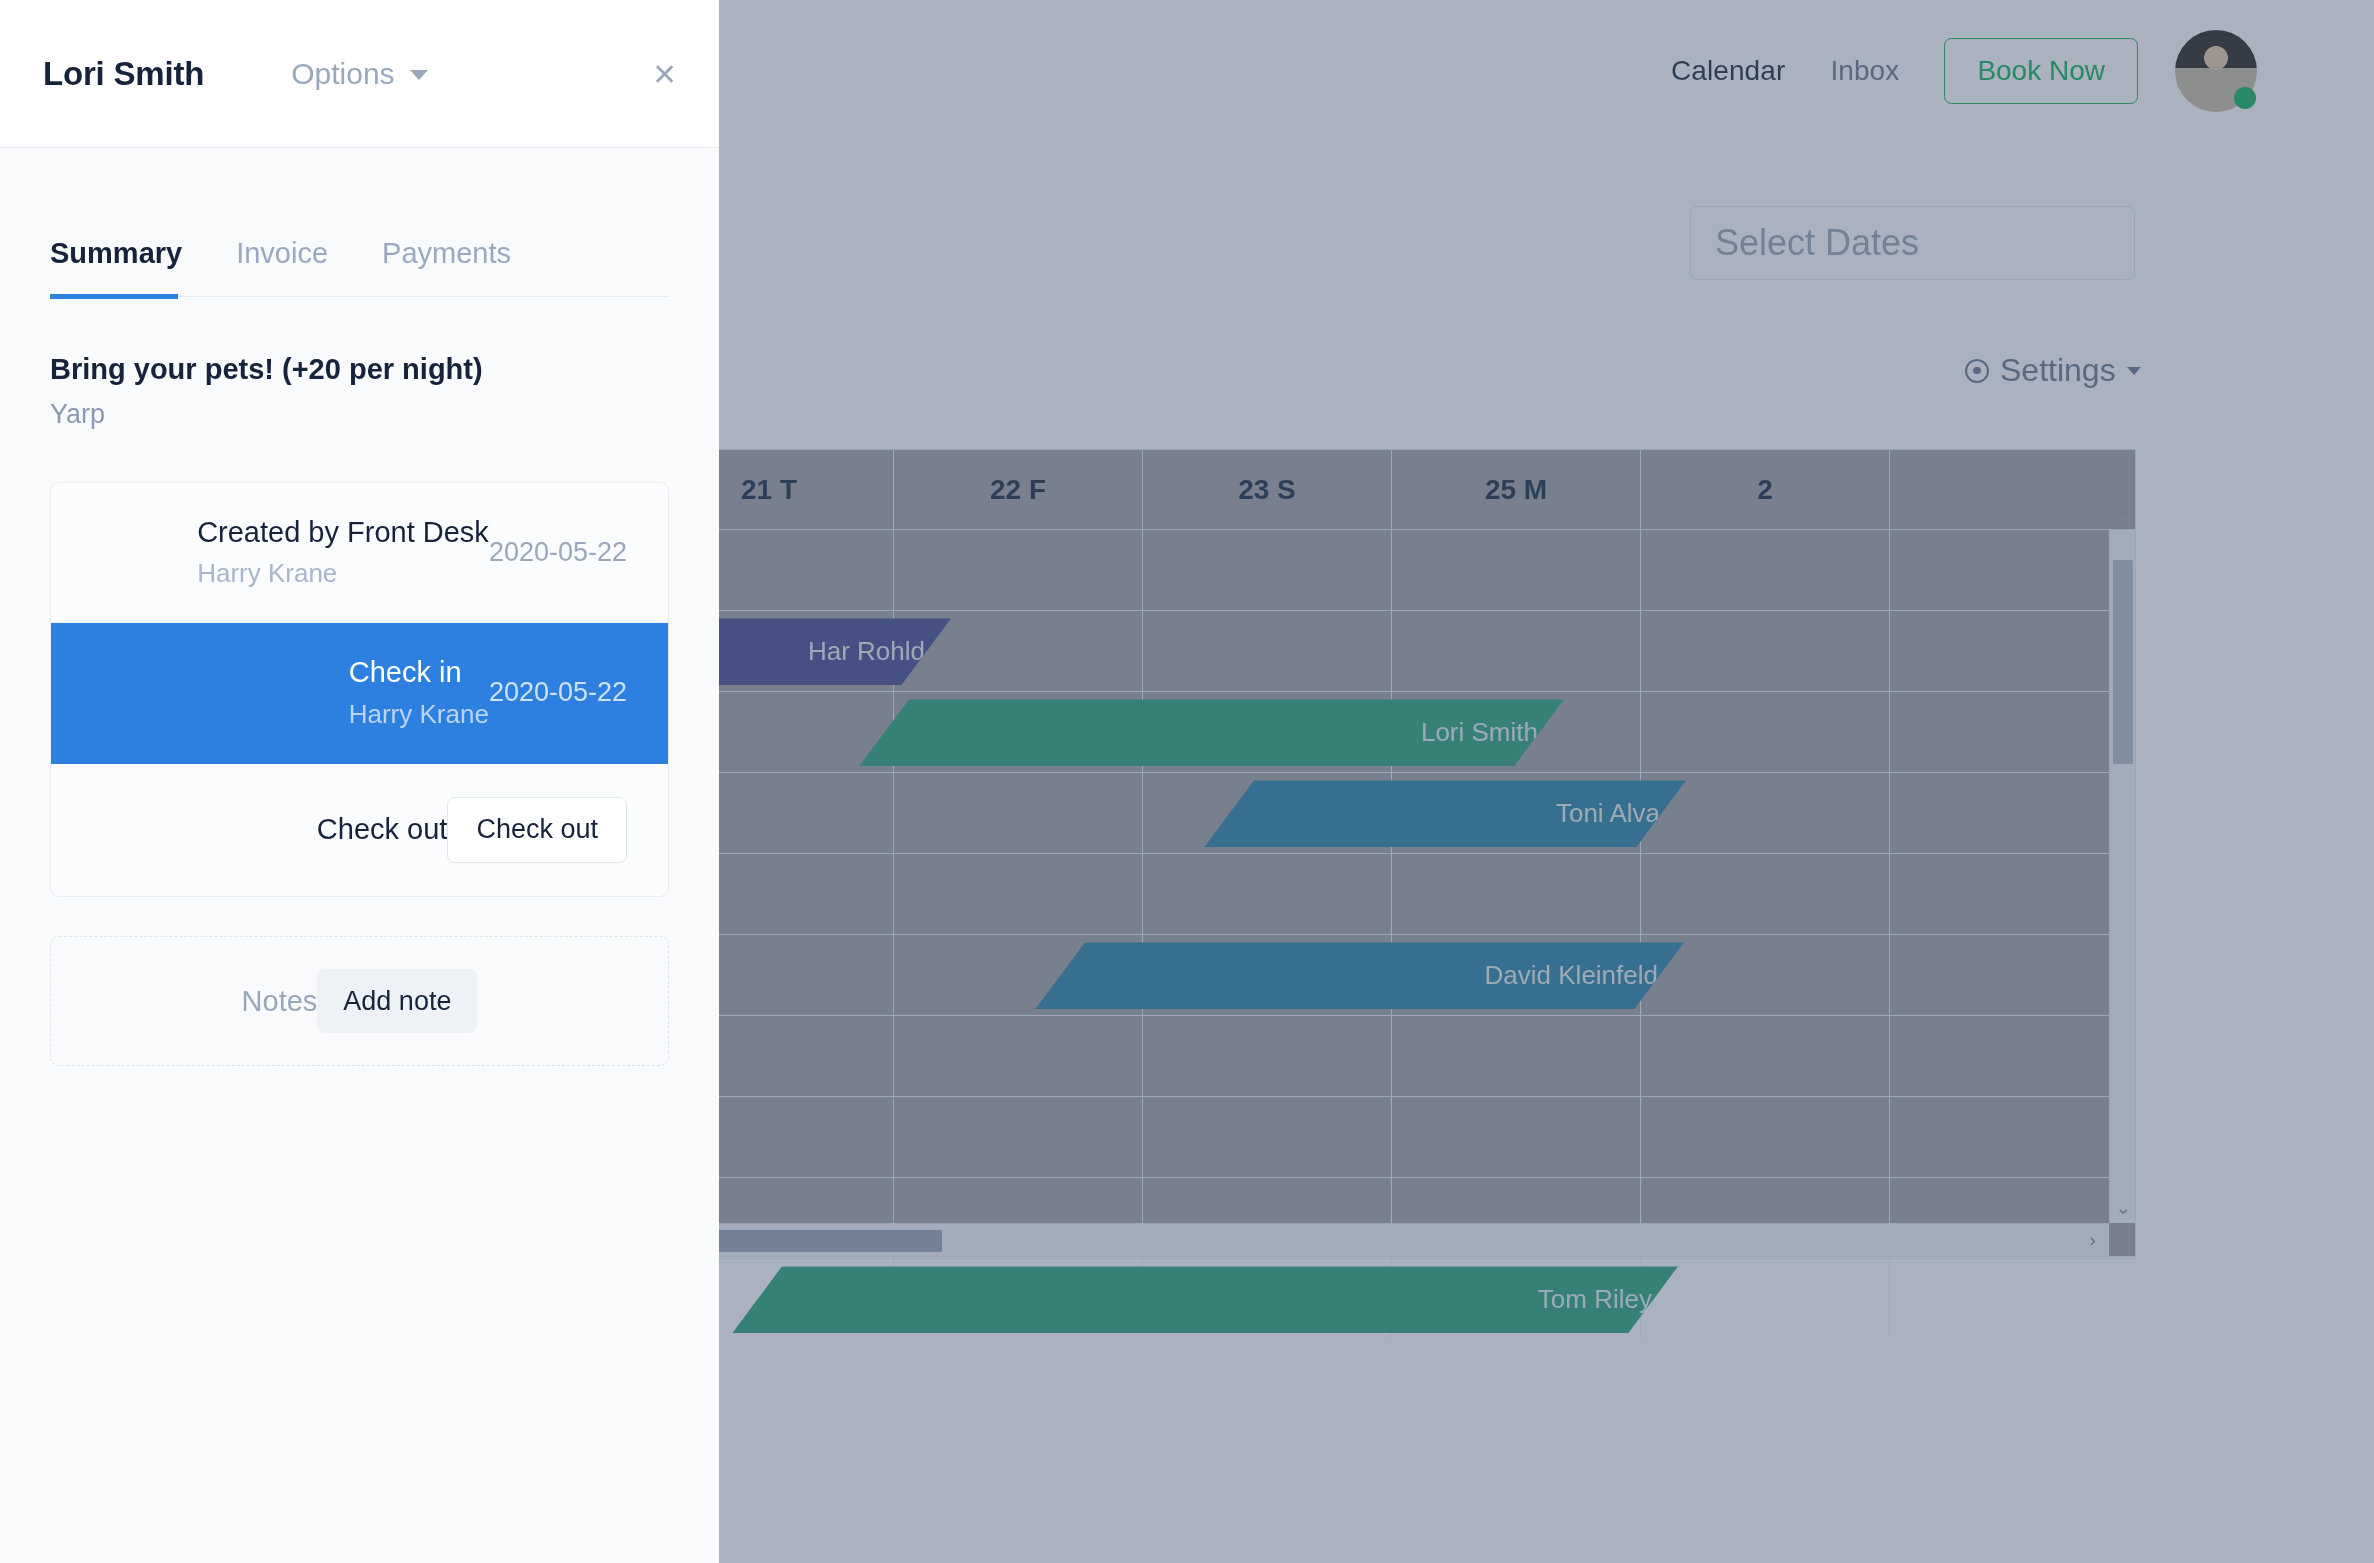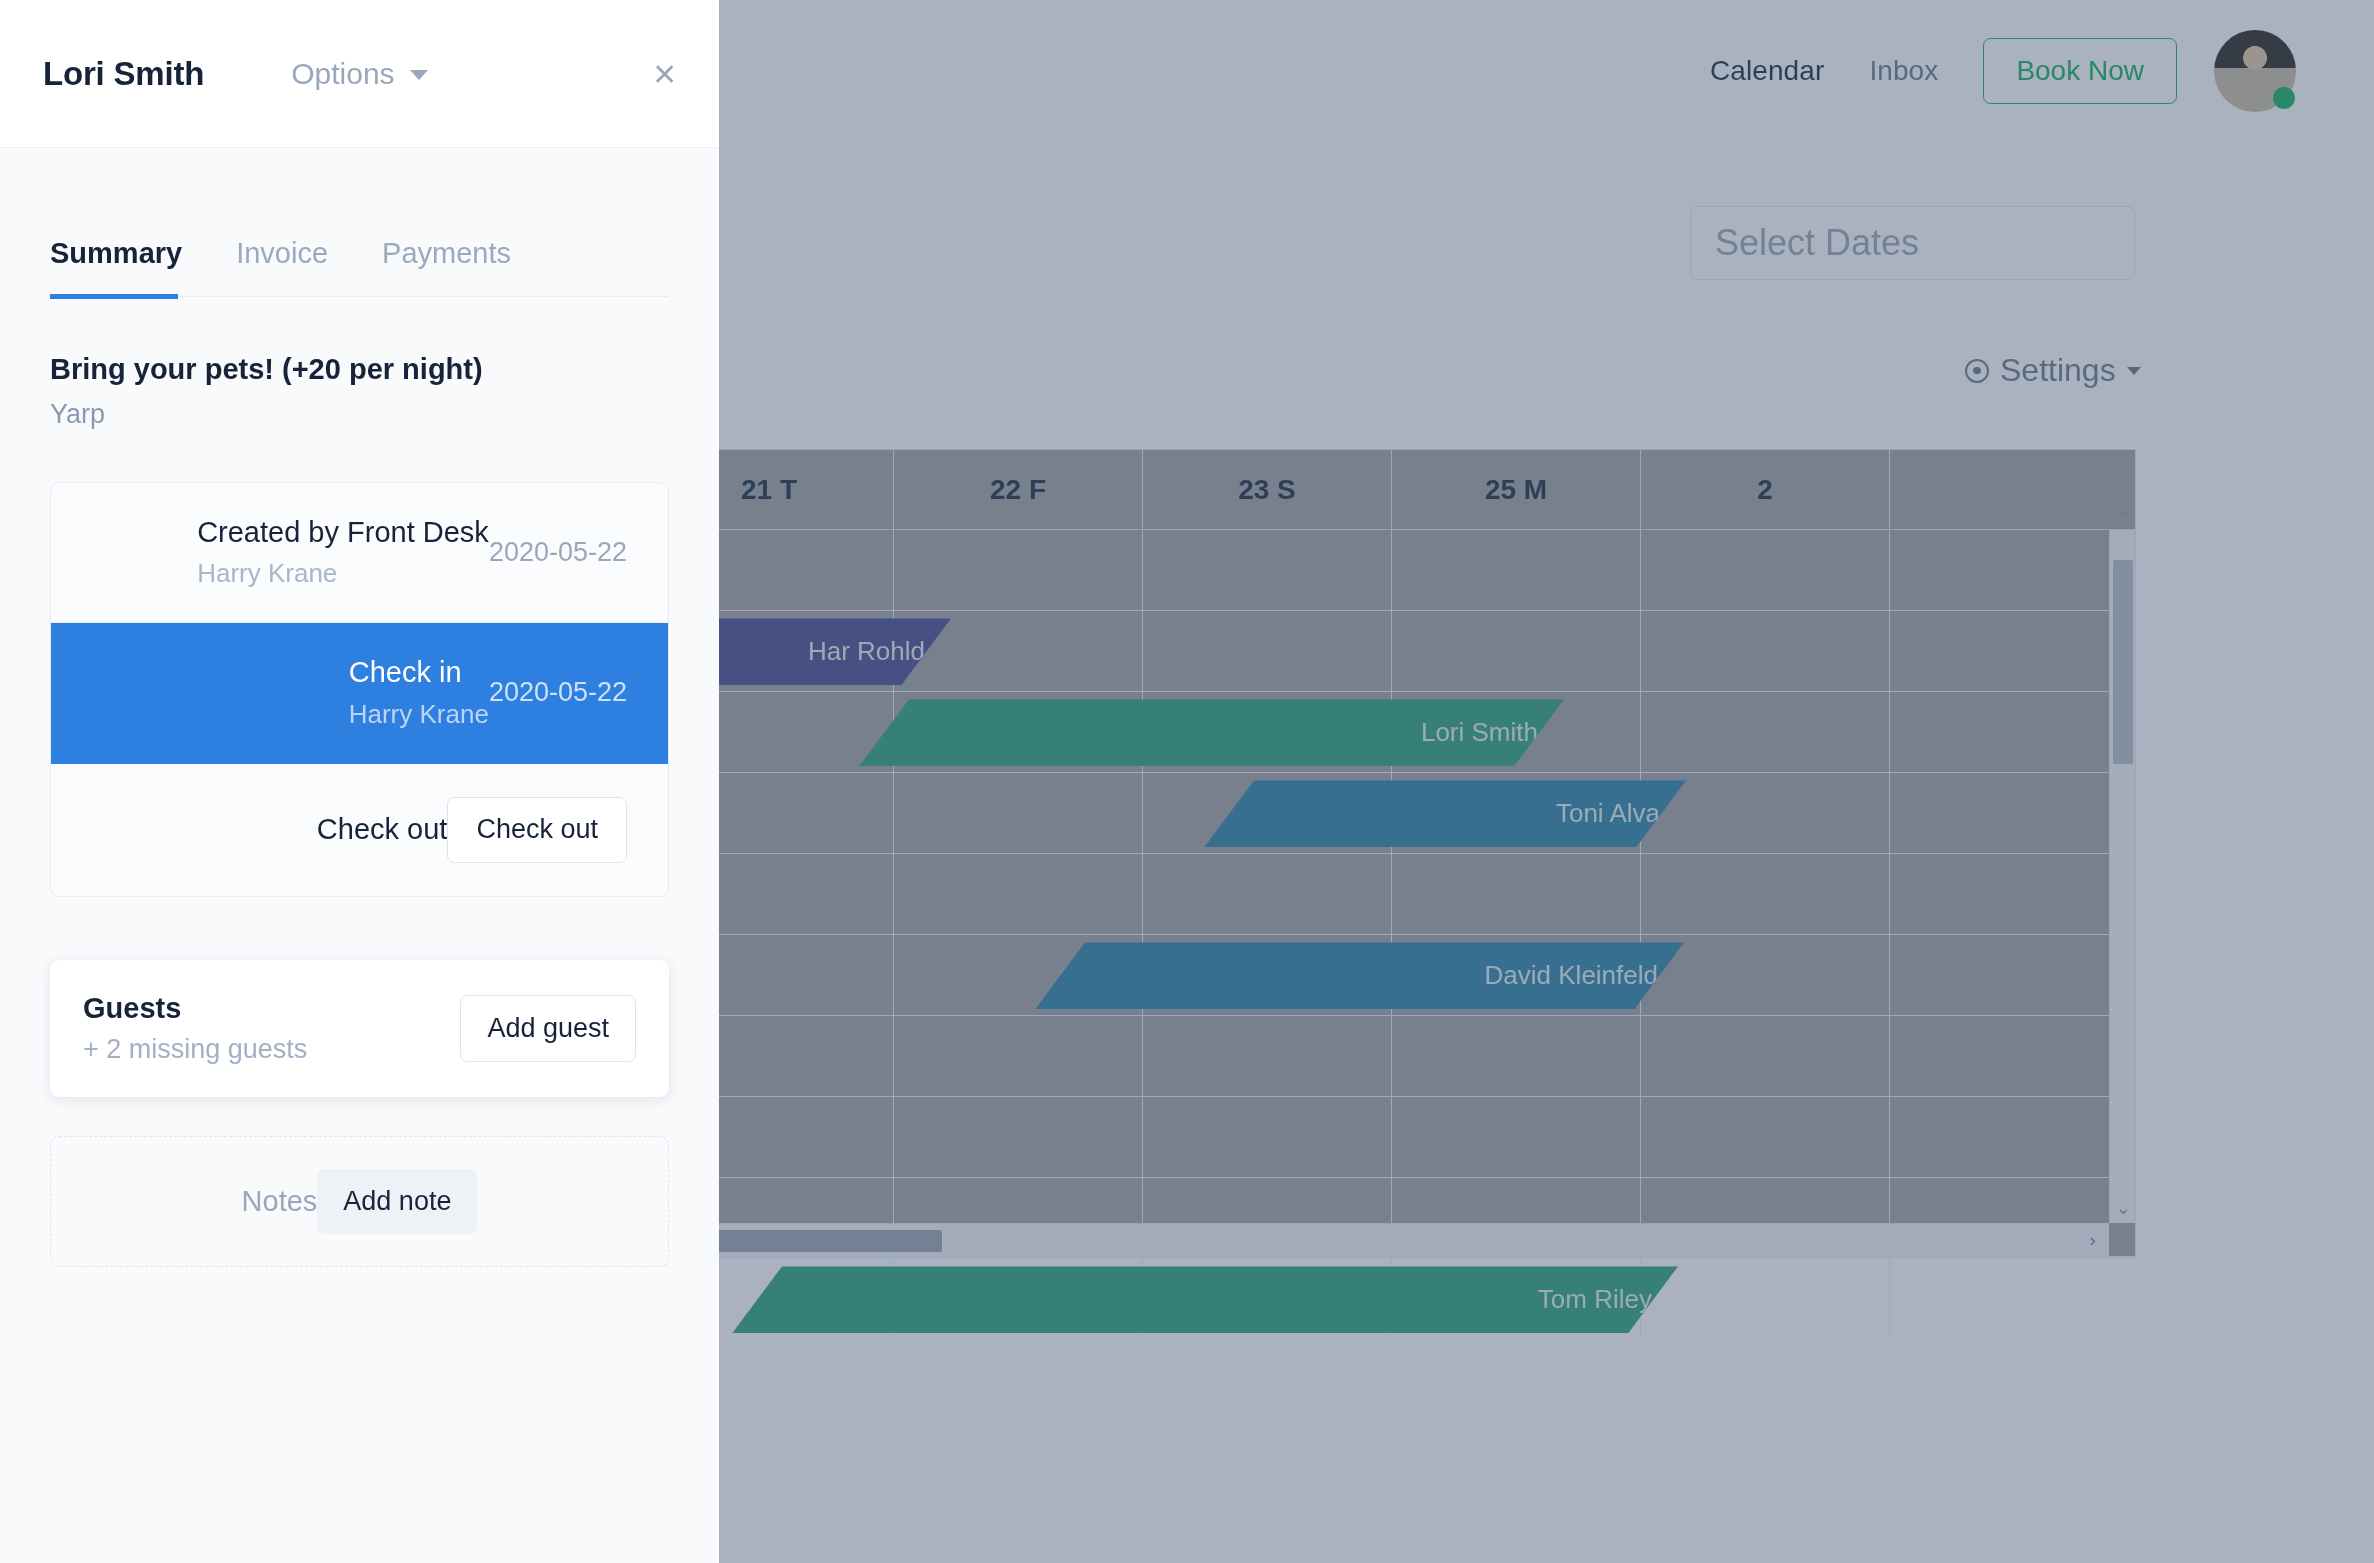--- a/index.html
+++ b/index.html
@@ -13,21 +13,21 @@
   
   #app-background {
     position: absolute; inset: 0;
     background: #ffffff;
   }
 
   
   #top-nav {
     position: absolute; top: 0; left: 0; right: 0; height: 141px;
     display: flex; align-items: center; justify-content: flex-end;
-    padding-right: 78px;
+    padding-right: 117px;
     background: #ffffff;
   }
   .nav-link {
     font-size: 28px; color: #1b2a41; margin-right: 45px;
     letter-spacing: 0.1px; white-space: nowrap;
   }
   .nav-link.muted { color: #6b7a8d; }
   #book-now-button {
     border: 1.9px solid #12b15f; border-radius: 7.4px;
     color: #12b15f; font-size: 28px;
@@ -459,27 +459,20 @@
         <div class="tl-date">2020-05-22</div>
       </div>
 
       <div class="timeline-row">
         <div class="tl-title">Check out</div>
         <button id="check-out-button">Check out</button>
       </div>
 
     </div>
 
-    <div id="guests-card">
-      <div>
-        <div id="guests-title">Guests</div>
-        <div id="guests-sub">+ 2 missing guests</div>
-      </div>
-      <button id="add-guest-button">Add guest</button>
-    </div>
 
     <div id="notes-card">
       <div id="notes-label">Notes</div>
       <button id="add-note-button">Add note</button>
     </div>
 
   </div>
 </div>
 
 

